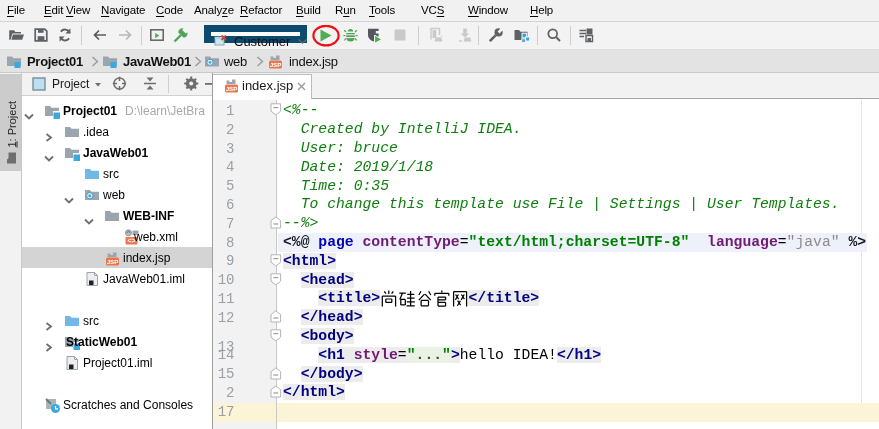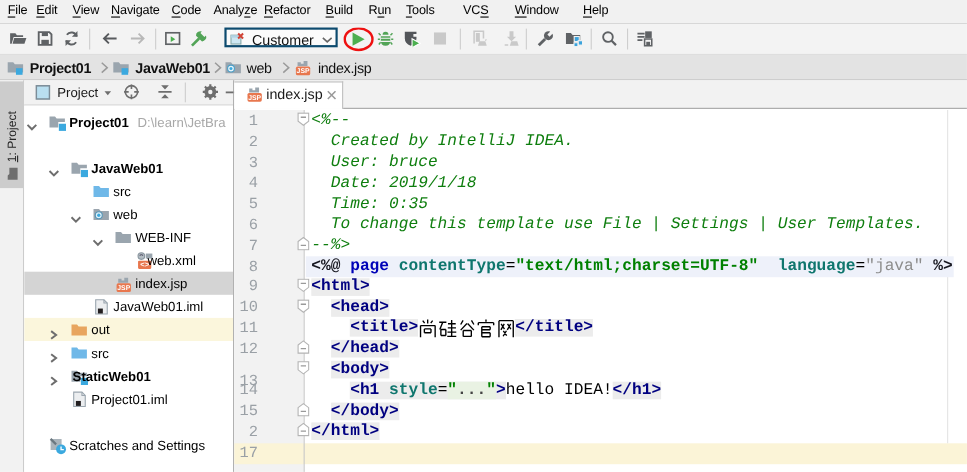--- a/index.html
+++ b/index.html
@@ -39,32 +39,32 @@
 #gutter{position:absolute;left:0;top:0;width:63px;height:329px;background:#f2f2f2;}
 #caretrow{position:absolute;left:0;top:303px;width:666px;height:19px;background:#fbf4d7;}
 #foldline{position:absolute;left:63px;top:0;width:1px;height:329px;background:#c8c8c8;}
 .lnum{position:absolute;font-family:"Liberation Mono",monospace;font-size:14px;color:#9aa0a6;width:21.5px;text-align:right;left:0px;}
 #nums{position:absolute;left:0;top:0;width:63px;height:329px;}
 .cline{position:absolute;left:64px;white-space:pre;font-family:"Liberation Mono",monospace;
  font-size:14.72px;line-height:18.8px;color:#000;}
 .cmt{color:#0e7e0e;font-style:italic;}
 .tagbg{background:#ececec;}
 .nv{color:#000080;font-weight:bold;}
-.att{color:#0f766e;font-weight:bold;}
+.att{color:#701a75;font-weight:bold;}
 .str{color:#008000;font-weight:bold;}
 .gry{color:#8c8c8c;}
 .inj{background:#e9f2e3;}
 .fold{position:absolute;left:57px;width:12px;}
 </style>
 </head>
 <body>
 
 <div id="menubar" class="abs">
 <span style="left:7px"><u>F</u>ile</span>
-<span style="left:33px"><u>E</u>dit</span>
+<span style="left:44px"><u>E</u>dit</span>
 <span style="left:66px"><u>V</u>iew</span>
 <span style="left:101px"><u>N</u>avigate</span>
 <span style="left:156px"><u>C</u>ode</span>
 <span style="left:194px">Analy<u>z</u>e</span>
 <span style="left:240px"><u>R</u>efactor</span>
 <span style="left:296px"><u>B</u>uild</span>
 <span style="left:335px">R<u>u</u>n</span>
 <span style="left:369px"><u>T</u>ools</span>
 <span style="left:421px">VC<u>S</u></span>
 <span style="left:468px"><u>W</u>indow</span>
@@ -95,21 +95,21 @@
     </svg>
 <div class="tsep" style="left:141px"></div>
 <svg class="ticon" style="left:149px" width="16" height="16" viewBox="0 0 16 16">
       <rect x="1.8" y="2.8" width="12.4" height="10.4" fill="none" stroke="#5f6265" stroke-width="1.5"></rect>
       <path d="M6.2 6 L10.4 8.6 L6.2 11.2 Z" fill="#4caf50"></path>
     </svg>
 <svg class="ticon" style="left:173px" width="17" height="16" viewBox="0 0 17 16">
       <path d="M1.5 14.5 L8 8" stroke="#52a457" stroke-width="2.4" fill="none"></path>
       <path d="M5.2 5.4 Q5 3.4 6.8 2.2 Q8.6 0.9 10.5 1.6 L9.2 3 L12.8 6.6 L14.3 5.3 Q15 7.2 13.7 9 Q12.4 10.8 10.4 10.6 Z" fill="#52a457"></path>
     </svg>
-<div style="position:absolute;left:204px;top:3px;width:103px;height:18px;background:#fbfbfb;border:2px solid #0c4a6e;box-sizing:border-box;">
+<div style="position:absolute;left:204px;top:3px;width:103px;height:18px;background:#fbfbfb;border:7px solid #0c4a6e;box-sizing:border-box;">
  <svg style="position:absolute;left:3px;top:2px" width="14" height="13" viewBox="0 0 14 13">
         <rect x="1" y="3" width="9" height="8" fill="#cde7f2" stroke="#8aa"></rect>
         <rect x="1" y="3" width="9" height="2.2" fill="#b3d4e4"></rect>
         <path d="M7.5 1.5 L12 6 M12 1.5 L7.5 6" stroke="#d04437" stroke-width="1.8"></path>
       </svg>
  <span style="position:absolute;left:23px;top:2px;font-size:13px;color:#111">Customer</span>
  <svg style="position:absolute;left:86px;top:6px" width="11" height="7" viewBox="0 0 11 7">
         <path d="M1.5 1.5 L5.5 5 L9.5 1.5" stroke="#666" stroke-width="1.5" fill="none"></path>
       </svg>
 </div>
@@ -249,20 +249,29 @@
       <span class="chev" style="left:2px"><svg width="10" height="9" viewBox="0 0 10 9">
           <path d="M1 2.5 L5 6.5 L9 2.5" fill="none" stroke="#6e6e6e" stroke-width="1.8"></path>
         </svg></span>
       <span class="ticn" style="left:22px"><svg width="17" height="17" viewBox="0 0 17 17">
           <path d="M1 13 V3 H6 L7.5 4.8 H15 V8 H9 V13 Z M1 13 H8" fill="#9aa5ae"></path>
           <rect x="9.5" y="9.5" width="6.5" height="6.5" fill="#3ba9df"></rect>
         </svg></span>
       <span class="txt" style="left:41px;font-weight:bold">Project01</span>
       <span class="txt" style="left:103px;color:#a8a8a8;width:200px;overflow:hidden">D:\learn\JetBra</span>
     </div>
+    <div class="trow" style="top: 25px;">
+      <span class="chev" style="left:22px"><svg width="9" height="9" viewBox="0 0 9 9">
+          <path d="M2.5 1 L7 4.5 L2.5 8" fill="none" stroke="#6e6e6e" stroke-width="1.8"></path>
+        </svg></span>
+      <span class="ticn" style="left:42px"><svg width="16" height="16" viewBox="0 0 16 16">
+          <path d="M1 13 V3 H6 L7.5 4.8 H15 V13 Z" fill="#9aa5ae"></path>
+        </svg></span>
+      <span class="txt" style="left:61px">.idea</span>
+    </div>
     <div class="trow" style="top: 46px;">
       <span class="chev" style="left:22px"><svg width="10" height="9" viewBox="0 0 10 9">
           <path d="M1 2.5 L5 6.5 L9 2.5" fill="none" stroke="#6e6e6e" stroke-width="1.8"></path>
         </svg></span>
       <span class="ticn" style="left:42px"><svg width="17" height="17" viewBox="0 0 17 17">
           <path d="M1 13 V3 H6 L7.5 4.8 H15 V8 H9 V13 Z M1 13 H8" fill="#9aa5ae"></path>
           <rect x="9.5" y="9.5" width="6.5" height="6.5" fill="#3ba9df"></rect>
         </svg></span>
       <span class="txt" style="left:61px;font-weight:bold">JavaWeb01</span>
     </div>
@@ -276,21 +285,21 @@
       <span class="chev" style="left:42px"><svg width="10" height="9" viewBox="0 0 10 9">
           <path d="M1 2.5 L5 6.5 L9 2.5" fill="none" stroke="#6e6e6e" stroke-width="1.8"></path>
         </svg></span>
       <span class="ticn" style="left:62px"><svg width="16" height="16" viewBox="0 0 16 16">
           <path d="M1 13 V3 H6 L7.5 4.8 H15 V13 Z" fill="#9aa5ae"></path>
           <circle cx="5.8" cy="8.7" r="3.2" fill="#dff0f8" stroke="#5795b5"></circle>
           <circle cx="5.8" cy="8.7" r="1.5" fill="#3ba9df"></circle>
         </svg></span>
       <span class="txt" style="left:81px">web</span>
     </div>
-    <div class="trow" style="top: 109px;">
+    <div class="trow" style="top: 109px; font-weight: bold;">
       <span class="chev" style="left:62px"><svg width="10" height="9" viewBox="0 0 10 9">
           <path d="M1 2.5 L5 6.5 L9 2.5" fill="none" stroke="#6e6e6e" stroke-width="1.8"></path>
         </svg></span>
       <span class="ticn" style="left:82px"><svg width="16" height="16" viewBox="0 0 16 16">
           <path d="M1 13 V3 H6 L7.5 4.8 H15 V13 Z" fill="#9aa5ae"></path>
         </svg></span>
       <span class="txt" style="left:101px">WEB-INF</span>
     </div>
     <div class="trow" style="top: 130px;">
       <span class="ticn" style="left:102px"><svg width="17" height="17" viewBox="0 0 17 17">
@@ -311,29 +320,20 @@
       <span class="txt" style="left:101px">index.jsp</span>
     </div>
     <div class="trow" style="top: 172px;">
       <span class="ticn" style="left:62px"><svg width="16" height="16" viewBox="0 0 16 16">
           <path d="M3 1.5 H10.5 L13.5 4.5 V14.5 H3 Z" fill="#eceef0" stroke="#9aa5ae"></path>
           <path d="M10.5 1.5 V4.5 H13.5" fill="none" stroke="#9aa5ae"></path>
           <rect x="5" y="9.5" width="4.5" height="4.5" fill="#231f20"></rect>
         </svg></span>
       <span class="txt" style="left:81px">JavaWeb01.iml</span>
     </div>
-    <div class="trow" style="top: 193px; background: rgb(251, 246, 220);">
-      <span class="chev" style="left:22px"><svg width="9" height="9" viewBox="0 0 9 9">
-          <path d="M2.5 1 L7 4.5 L2.5 8" fill="none" stroke="#6e6e6e" stroke-width="1.8"></path>
-        </svg></span>
-      <span class="ticn" style="left:42px"><svg width="16" height="16" viewBox="0 0 16 16">
-          <path d="M1 13 V3 H6 L7.5 4.8 H15 V13 Z" fill="#e8a55f"></path>
-        </svg></span>
-      <span class="txt" style="left:61px">out</span>
-    </div>
     <div class="trow" style="top: 214px;">
       <span class="chev" style="left:22px"><svg width="9" height="9" viewBox="0 0 9 9">
           <path d="M2.5 1 L7 4.5 L2.5 8" fill="none" stroke="#6e6e6e" stroke-width="1.8"></path>
         </svg></span>
       <span class="ticn" style="left:42px"><svg width="16" height="16" viewBox="0 0 16 16">
           <path d="M1 13 V3 H6 L7.5 4.8 H15 V13 Z" fill="#6fb8e8"></path>
         </svg></span>
       <span class="txt" style="left:61px">src</span>
     </div>
     <div class="trow" style="top: 235px;">
@@ -354,21 +354,21 @@
         </svg></span>
       <span class="txt" style="left:61px">Project01.iml</span>
     </div>
     <div class="trow" style="top: 298px;">
       <span class="ticn" style="left:22px"><svg width="17" height="17" viewBox="0 0 17 17">
           <path d="M2 2 H12 V12 H2 Z" fill="#aab4bb"></path>
           <path d="M2 2 L7 7" stroke="#6b7880" stroke-width="2"></path>
           <circle cx="11.5" cy="11.5" r="4.5" fill="#3ba9df"></circle>
           <path d="M11.5 9 V11.8 H14" stroke="#fff" stroke-width="1.2" fill="none"></path>
         </svg></span>
-      <span class="txt" style="left:41px">Scratches and Settings</span>
+      <span class="txt" style="left:41px">Scratches and Consoles</span>
     </div>
   </div>
 <div id="splitter" class="abs"></div>
 
 <div id="tabbar" class="abs">
  <div id="tab"></div>
  <div id="tabline"></div>
  <svg style="position:absolute;left:10px;top:4px" width="17" height="17" viewBox="0 0 17 17">
       <path d="M3.5 7 V3.5 H6.5 V5 H9 V2.5 H12.5 V7 Z" fill="#9aa5ae"></path>
       <rect x="2" y="7.5" width="13" height="8" rx="1.5" fill="#e8774e"></rect>

